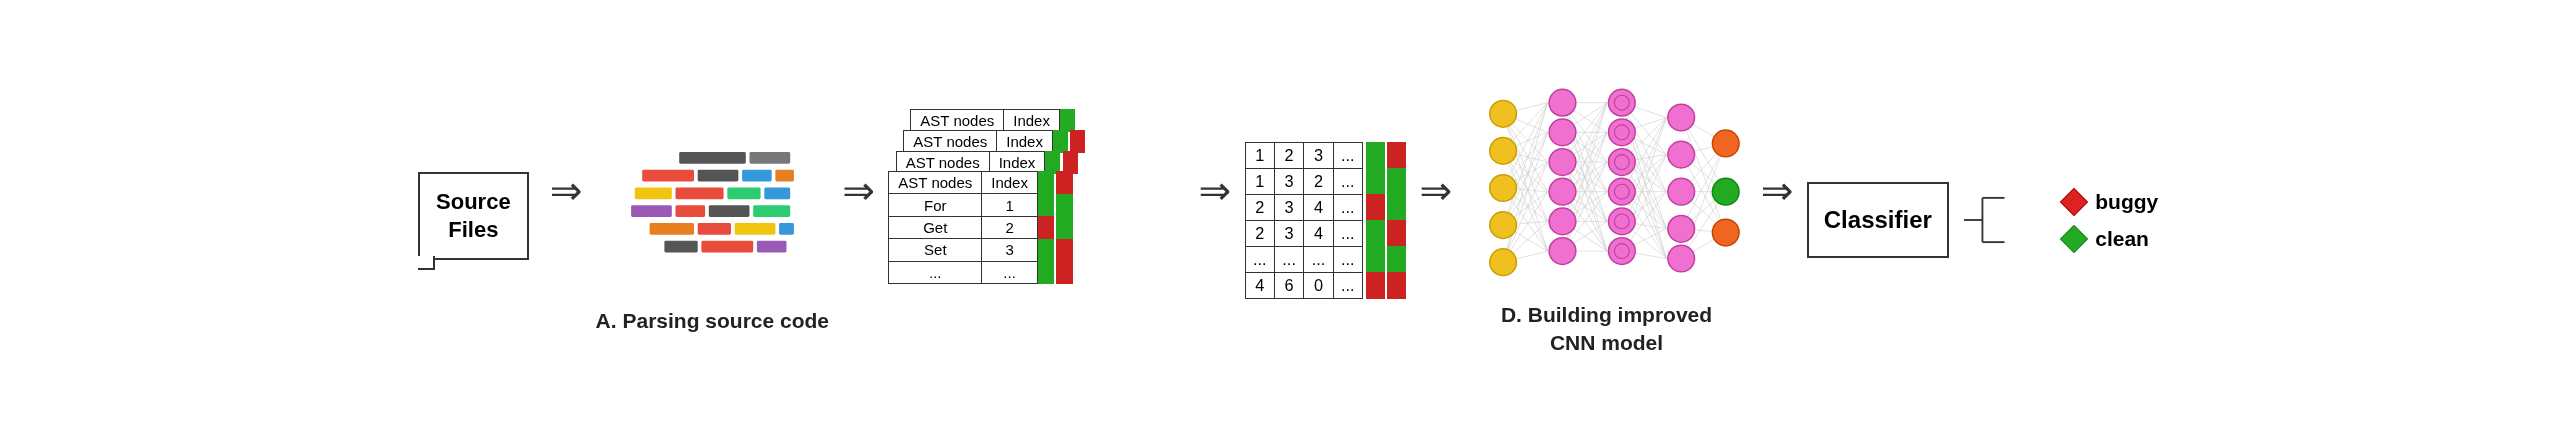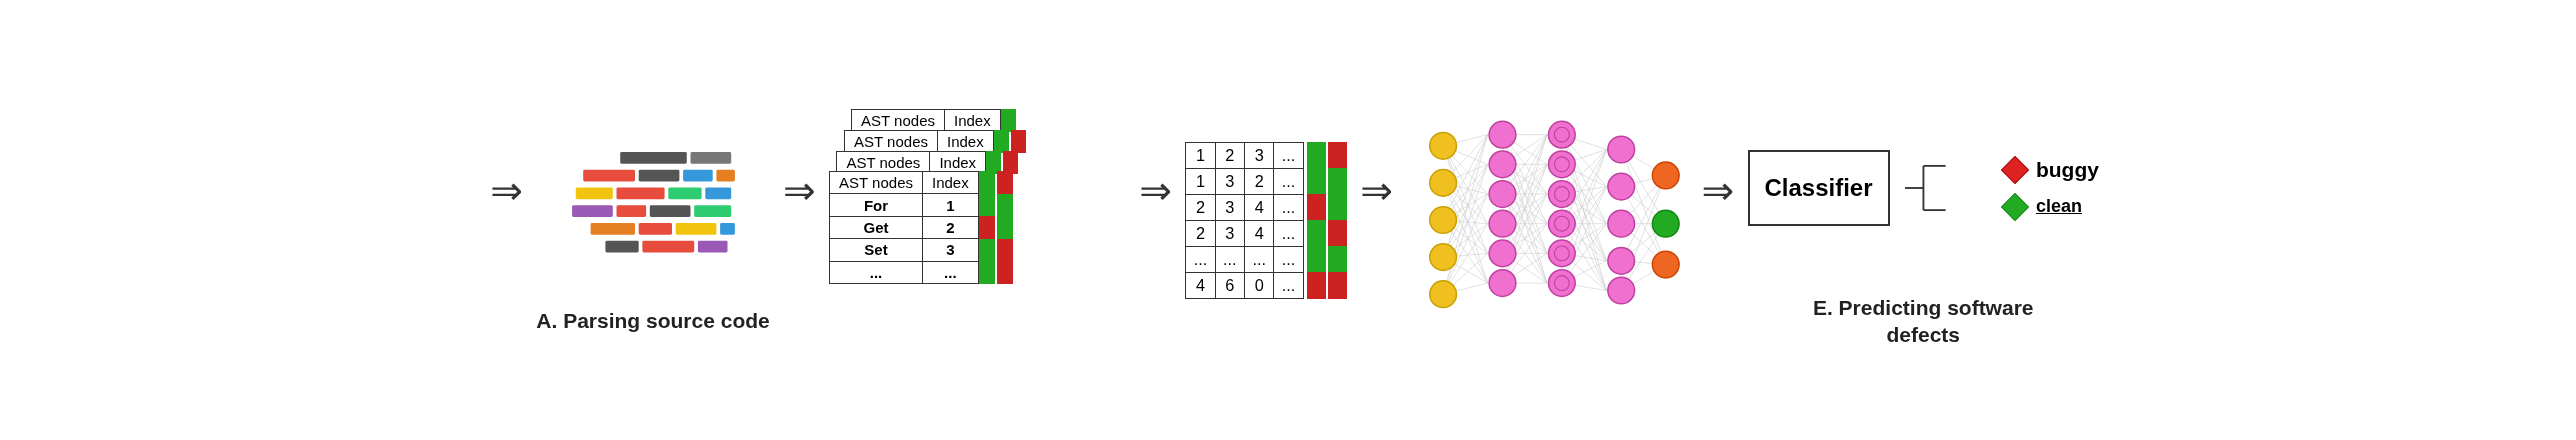--- a/index.html
+++ b/index.html
@@ -79,21 +79,20 @@
     .ast-table {
       border-collapse: collapse;
       font-size: 15px;
       background: white;
     }
     .ast-table td, .ast-table th {
       border: 1.1px solid #333;
       padding: 2.2px 9px;
       text-align: center;
       white-space: nowrap;
-      font-weight: bold;
     }
     .ast-table th {
       background: white;
       font-weight: normal;
     }
     .green-bar {
       width: 16.3px;
       background: #22aa22;
       margin-left: 0;
     }
@@ -141,20 +140,28 @@
     .cnn-svg {
       width: 282px;
       height: 208px;
     }
   </style>
 </head>
 <body>
 
 <div class="pipeline">
 
+  <div class="stage" style="margin-right:7.4px;">
+    <div class="stage-content">
+      <div class="source-files-box">
+        Source<br>Files
+      </div>
+    </div>
+    <div class="stage-label" style="margin-top:7.4px; font-size:0px;">​</div>
+  </div>
 
   <div class="arrow">⇒</div>
 
   <div class="stage">
     <div class="stage-content">
       <svg width="171" height="111" viewBox="0 0 230 150">
 
         <rect x="70" y="8" width="90" height="16" rx="2" fill="#555"></rect>
         <rect x="165" y="8" width="55" height="16" rx="2" fill="#777"></rect>
 
@@ -500,20 +507,22 @@
         <circle cx="290" cy="95" r="18" fill="#f070d0" stroke="#c040a0" stroke-width="2"></circle>
         <circle cx="290" cy="145" r="18" fill="#f070d0" stroke="#c040a0" stroke-width="2"></circle>
         <circle cx="290" cy="195" r="18" fill="#f070d0" stroke="#c040a0" stroke-width="2"></circle>
         <circle cx="290" cy="235" r="18" fill="#f070d0" stroke="#c040a0" stroke-width="2"></circle>
 
         <circle cx="350" cy="80" r="18" fill="#ee6622" stroke="#cc4400" stroke-width="2"></circle>
         <circle cx="350" cy="145" r="18" fill="#22aa22" stroke="#118811" stroke-width="2"></circle>
         <circle cx="350" cy="200" r="18" fill="#ee6622" stroke="#cc4400" stroke-width="2"></circle>
       </svg>
     </div>
+    <div class="stage-label" style="white-space:pre-line;">D.  Building improved
+CNN model</div>
   </div>
 
   <div class="arrow">⇒</div>
 
   <div class="stage">
     <div class="stage-content">
       <div class="classifier-section">
         <div class="classifier-box">Classifier</div>
 
         <div style="display:flex; flex-direction:column; gap:22px; position:relative; width:59px; height:74px; align-items:flex-start; justify-content:center;">
@@ -529,23 +538,21 @@
           <div class="legend-item">
             <svg width="28" height="28" viewBox="0 0 38 38">
               <rect x="6" y="6" width="26" height="26" transform="rotate(45 19 19)" fill="#dd2222" stroke="#aa0000" stroke-width="1.5"></rect>
             </svg>
             <span style="font-size:21px; font-weight:bold;">buggy</span>
           </div>
           <div class="legend-item">
             <svg width="28" height="28" viewBox="0 0 38 38">
               <rect x="6" y="6" width="26" height="26" transform="rotate(45 19 19)" fill="#22aa22" stroke="#118811" stroke-width="1.5"></rect>
             </svg>
-            <span style="font-size:18px; font-weight:bold;text-decoration:underline;">clean</span>
+            <span style="font-size:21px; font-weight:bold;">clean</span>
           </div>
         </div>
       </div>
     </div>
-    <div class="stage-label" style="white-space:pre-line;">E.  Predicting software
-defects</div>
   </div>
 
 </div>
 
 
 </body></html>

